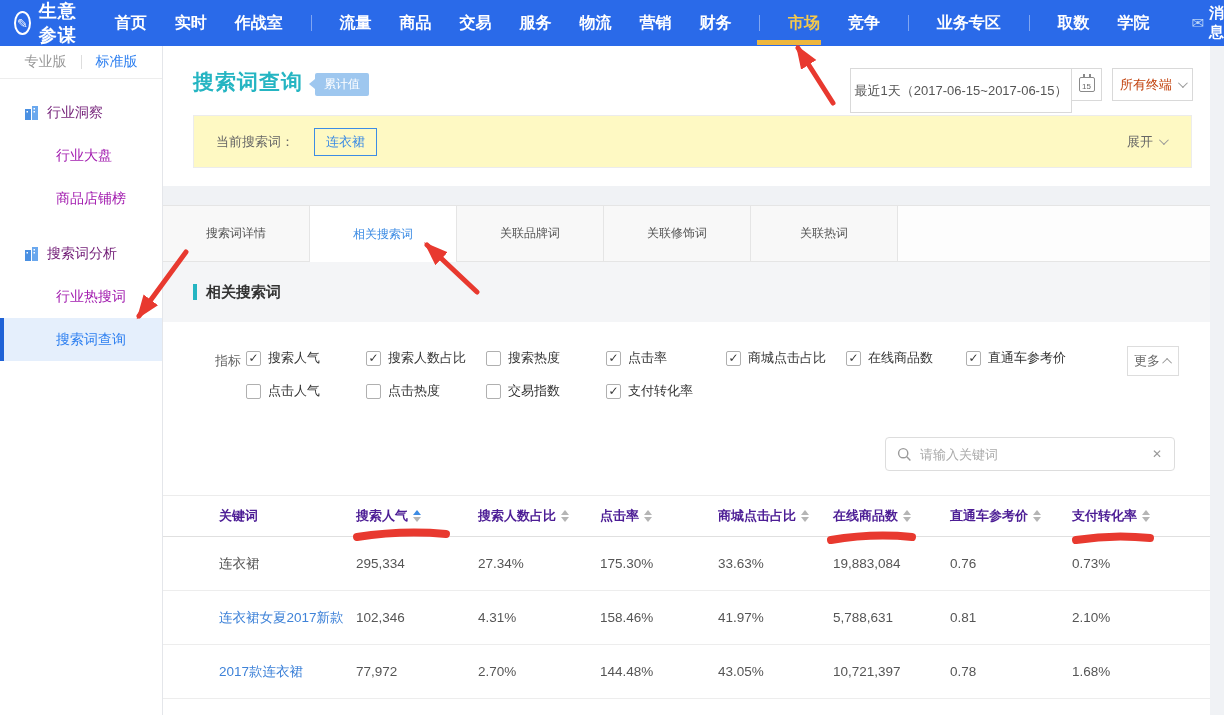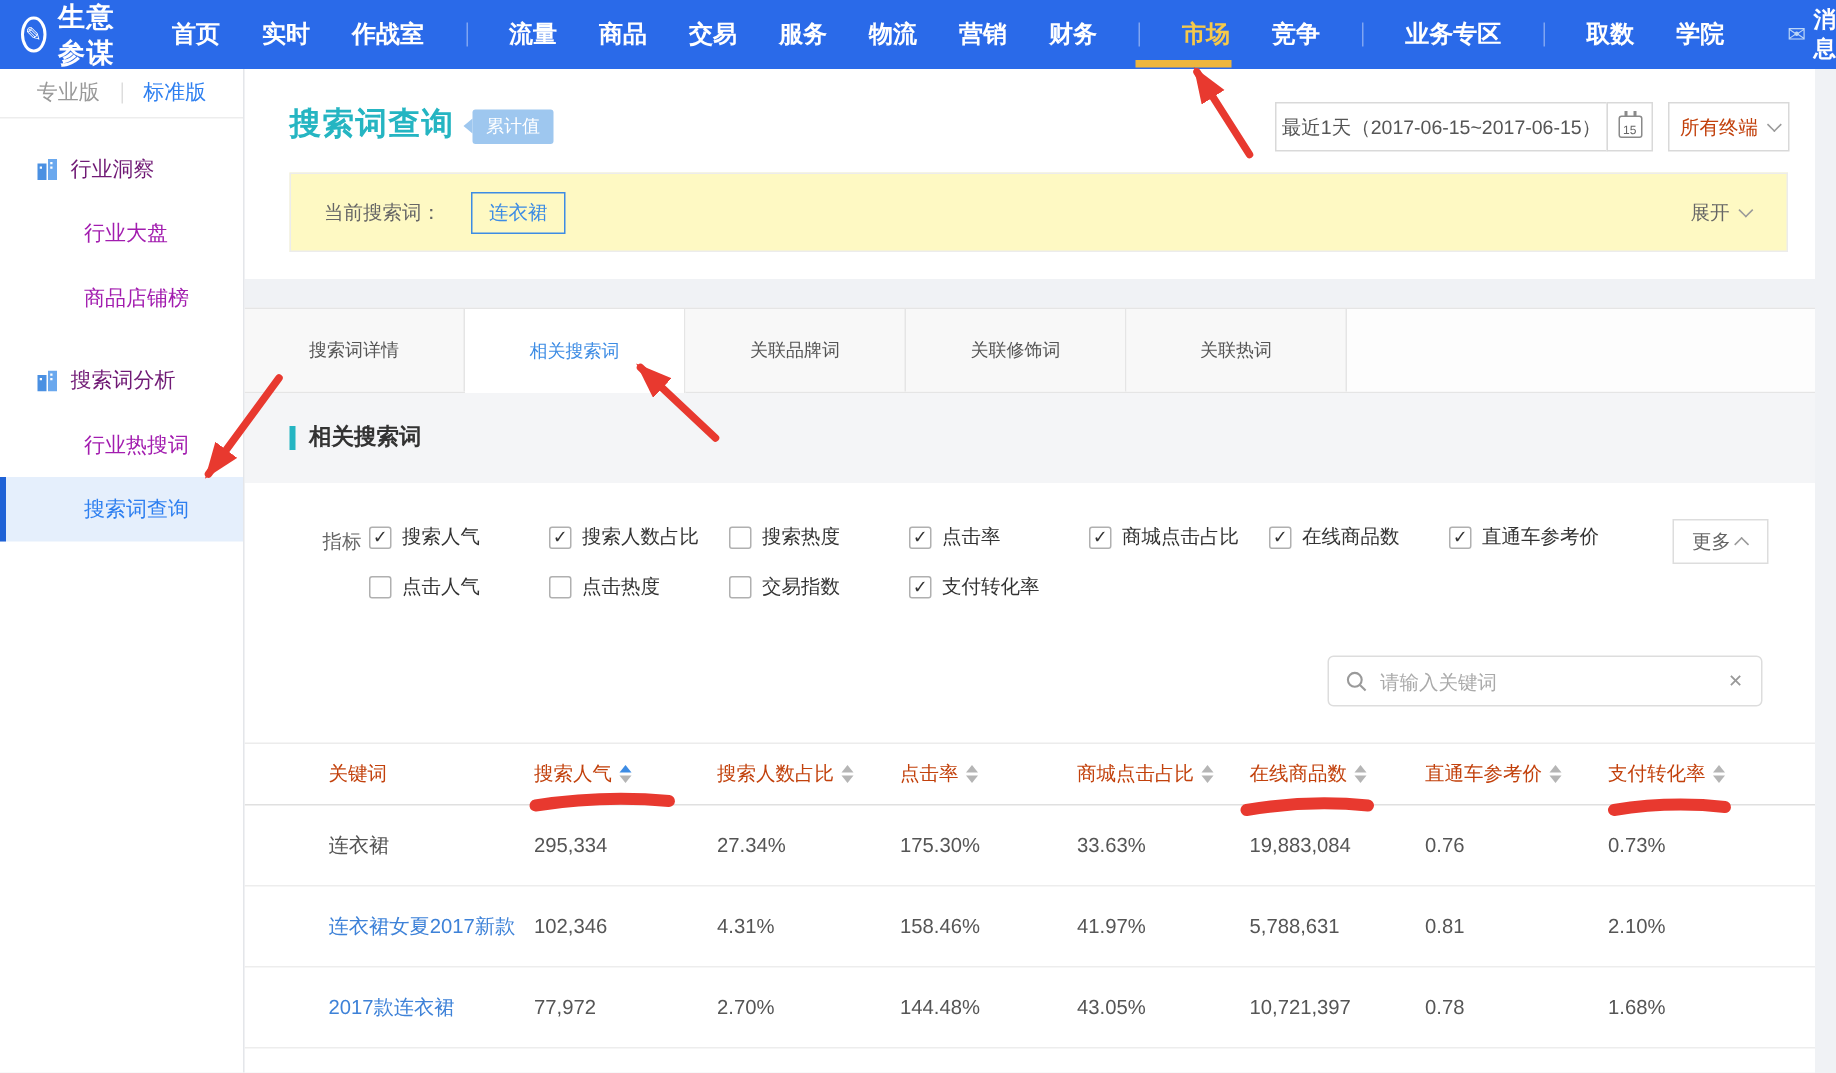--- a/index.html
+++ b/index.html
@@ -40,21 +40,21 @@
   .main { position:absolute; left:163px; top:46px; width:1061px; height:669px;
     background:#f0f2f5; }
   .head-block { position:absolute; left:0; top:0; width:1047px; height:140px; background:#fff; }
   .page-title { position:absolute; left:30px; top:22px; font-size:21px; font-weight:bold;
     color:#25b5c2; letter-spacing:1px; }
   .badge { position:absolute; left:152px; top:27px; background:#9ec7ef; color:#fff;
     font-size:12px; padding:3px 9px; border-radius:2px; }
   .badge::before { content:""; position:absolute; left:-6px; top:6px;
     border-top:5px solid transparent; border-bottom:5px solid transparent;
     border-right:6px solid #9ec7ef; }
-  .date-box { position:absolute; left:687px; top:22px; width:222px; height:33px;
+  .date-box { position:absolute; left:687px; top:22px; width:222px; height:45px;
     border:1px solid #d9d9d9; display:flex; align-items:center; justify-content:center;
     font-size:13px; color:#555; background:#fff; cursor:pointer; }
   .cal-btn { position:absolute; left:908px; top:22px; width:31px; height:33px;
     border:1px solid #d9d9d9; display:flex; align-items:center; justify-content:center;
     background:#fff; cursor:pointer; }
   .cal-icon { width:16px; height:15px; border:1px solid #8a8a8a; border-radius:2px;
     position:relative; font-size:8px; color:#666; display:flex; align-items:flex-end;
     justify-content:center; }
   .cal-icon::before, .cal-icon::after { content:""; position:absolute; top:-4px; width:2px;
     height:4px; background:#8a8a8a; }
@@ -94,37 +94,37 @@
   
   .content { position:absolute; left:0; top:276px; width:1047px; height:393px; background:#fff; }
   .metrics-label { position:absolute; left:52px; top:30px; font-size:13px; color:#666; }
   .cb-row { position:absolute; left:83px; display:flex; }
   .cb-row.r1 { top:27px; } .cb-row.r2 { top:60px; }
   .cb { width:120px; display:flex; align-items:center; gap:7px; font-size:13px;
     color:#333; cursor:pointer; }
   .cbx { width:15px; height:15px; border:1px solid #b0b0b0; background:#fff; border-radius:2px;
     display:inline-flex; align-items:center; justify-content:center; font-size:12px; color:#333; }
   .cbx.on::after { content:"\2713"; font-weight:bold; }
-  .more-btn { position:absolute; right:31px; top:24px; width:64px; height:30px;
+  .more-btn { position:absolute; right:31px; top:24px; width:52px; height:30px;
     border:1px solid #ddd; background:#fff; font-size:13px; color:#666;
     display:flex; align-items:center; justify-content:center; gap:5px; cursor:pointer; }
   .search-wrap { position:absolute; left:722px; top:115px; width:290px; height:34px;
     border:1px solid #ddd; border-radius:4px; display:flex; align-items:center; background:#fff; }
   .search-wrap svg { margin-left:11px; }
   .search-input { border:none; outline:none; flex:1; font-size:13px; color:#15803d;
     margin-left:8px; font-family:inherit; background:transparent; }
   .search-input::placeholder { color:#aaa; }
   .clear-x { margin-right:12px; color:#999; font-size:12px; cursor:pointer; }
 
   
   .tbl { position:absolute; left:0; top:173px; width:1047px; }
   .trow { display:grid; grid-template-columns:137px 122px 122px 118px 115px 117px 122px 1fr;
     padding-left:56px; align-items:center; }
   .thead { height:42px; border-top:1px solid #ececec; border-bottom:1px solid #e0e0e0;
-    font-size:13px; font-weight:normal; color:#c2410c; }
+    font-size:13px; font-weight:bold; color:#4c1d95; }
   .th { display:flex; align-items:center; gap:5px; cursor:pointer; }
   .tbody-row { height:54px; border-bottom:1px solid #ededed; font-size:13.5px; color:#555; }
   .kw-link { color:#3e82d8; cursor:pointer; }
   .sort { display:inline-flex; flex-direction:column; gap:2px; }
   .sort i { width:0; height:0; border-left:4px solid transparent; border-right:4px solid transparent; }
   .sort .up { border-bottom:5px solid #b5b5b5; }
   .sort .dn { border-top:5px solid #b5b5b5; }
   .sort.up-blue .up { border-bottom-color:#3d8ce4; }
 
   

